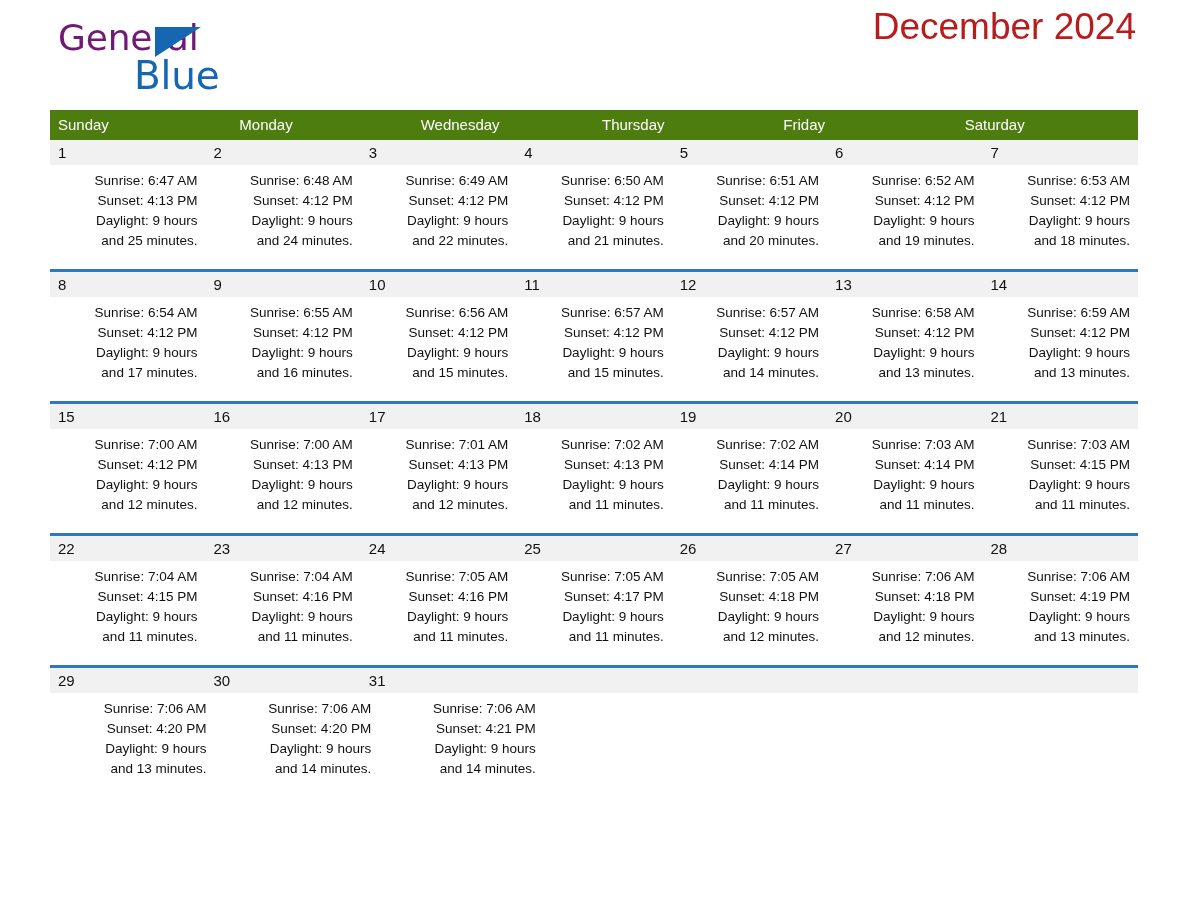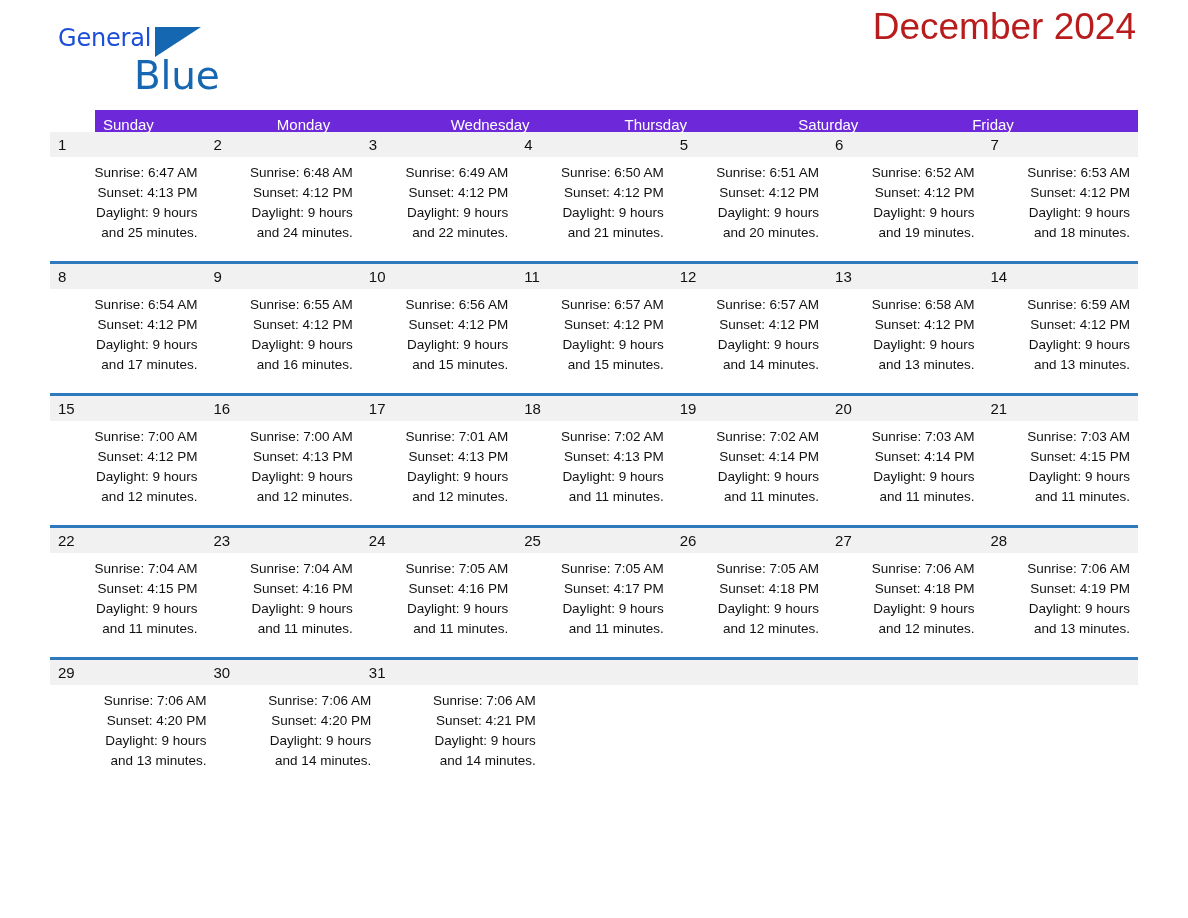--- a/index.html
+++ b/index.html
@@ -34,24 +34,24 @@
     position: absolute;
     left: 8px;
     top: 18px;
     width: 320px;
     height: 86px;
   }
   .brand-general {
     position: absolute;
     left: 0;
     top: 0;
-    font-size: 24px;
+    font-size: 36px;
     line-height: 40px;
     letter-spacing: -0.2px;
-    color: #1d4ed8;
+    color: #701a75;
     font-family: "DejaVu Sans", sans-serif;
     font-weight: 400;
   }
   .brand-triangle {
     position: absolute;
     left: 97px;
     top: 9px;
     width: 0;
     height: 0;
     border-left: 46px solid #1667b2;
@@ -92,23 +92,22 @@
   }
 
   
   .calendar {
     margin: 0 50px;
     width: 1088px;
   }
 
   .weekday-row {
     display: flex;
-    background: #6d28d9;
-    height: 22px;
-    margin-left: 45px;
+    background: #4d7c0f;
+    height: 30px;
   }
   .weekday {
     flex: 1 1 0;
     color: #ffffff;
     font-size: 15px;
     line-height: 30px;
     padding-left: 8px;
     white-space: nowrap;
   }
 
@@ -172,22 +171,22 @@
 
   </div>
 
   <div class="calendar">
 
     <div class="weekday-row">
       <div class="weekday">Sunday</div>
       <div class="weekday">Monday</div>
       <div class="weekday">Wednesday</div>
       <div class="weekday">Thursday</div>
+      <div class="weekday">Friday</div>
       <div class="weekday">Saturday</div>
-      <div class="weekday">Friday</div>
     </div>
 
     <div class="week-row first">
       <div class="daynum-row">
         <div class="daynum">1</div>
         <div class="daynum">2</div>
         <div class="daynum">3</div>
         <div class="daynum">4</div>
         <div class="daynum">5</div>
         <div class="daynum">6</div>

